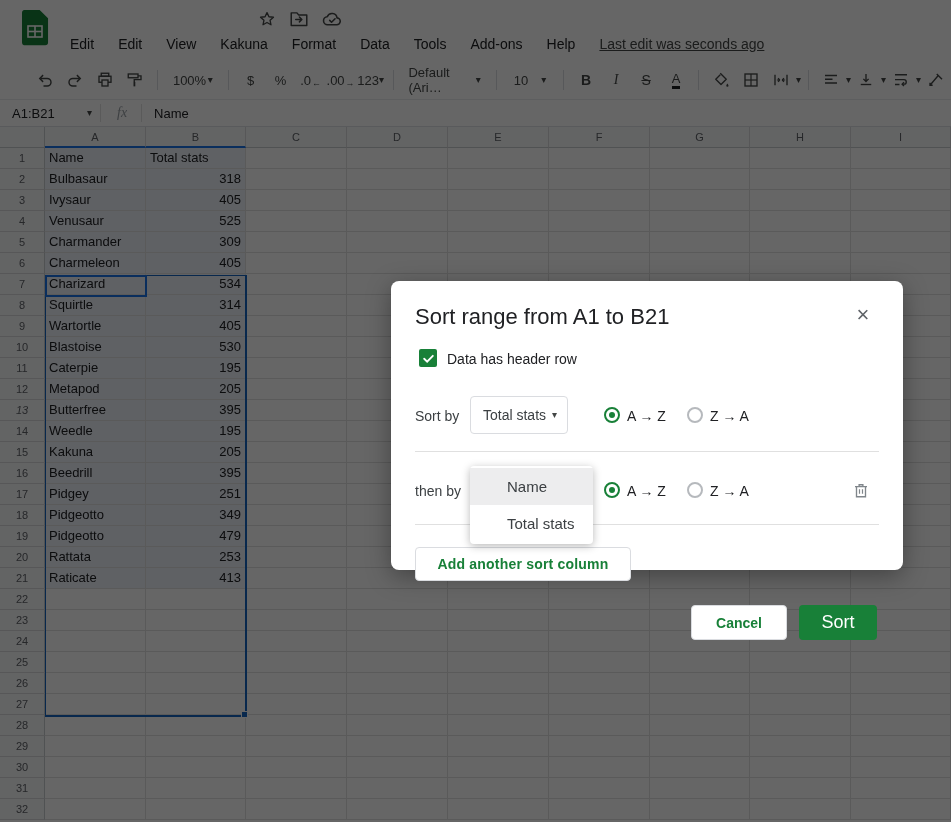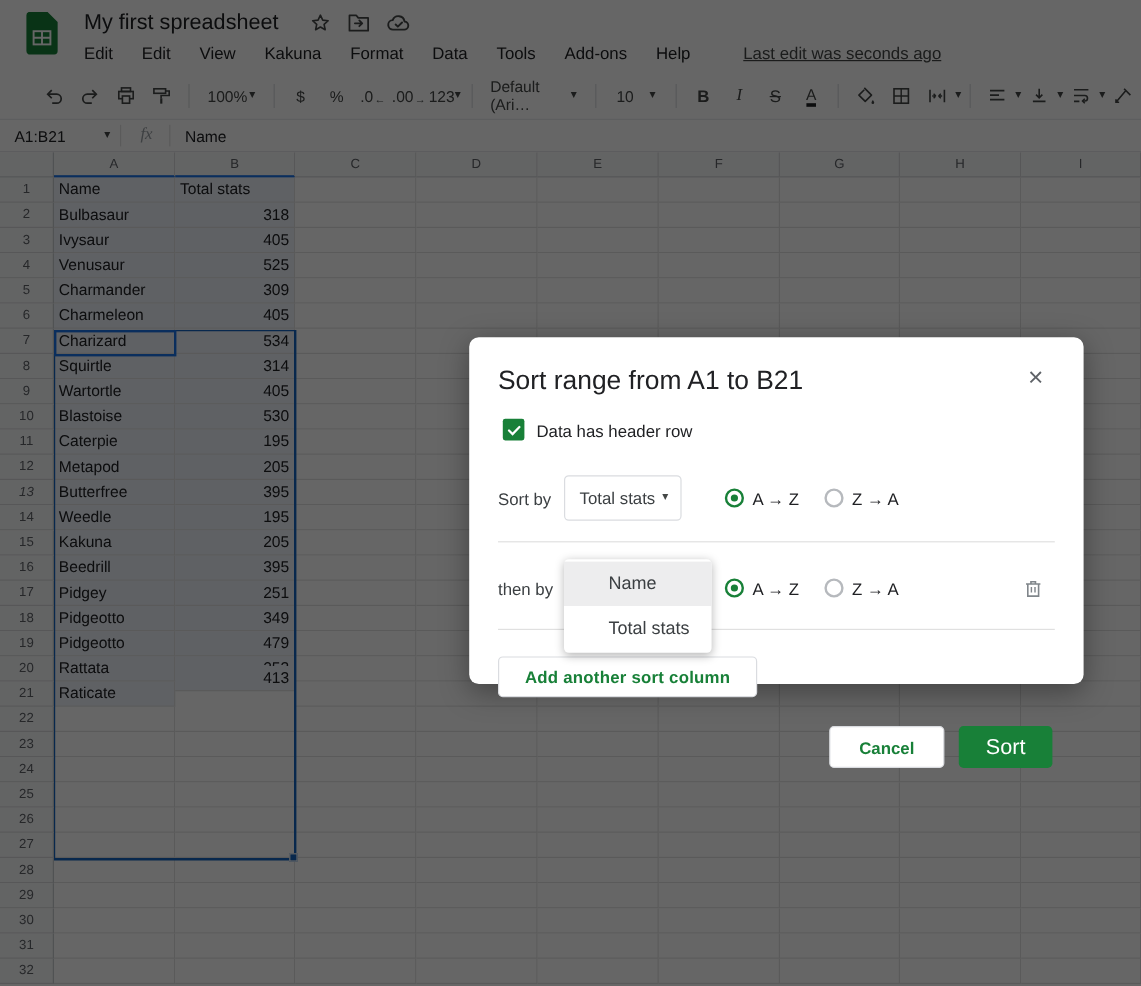--- a/index.html
+++ b/index.html
@@ -9,21 +9,21 @@
 
   
   .topbar { position:absolute; top:0; left:0; width:951px; height:61px; background:#fff; z-index:1; }
   .logo { position:absolute; left:21px; top:10px; width:28px; height:38px; }
   .doc-title { position:absolute; left:70px; top:8px; font-size:18px; color:#202124; }
   .title-icons { position:absolute; left:258px; top:10px; display:flex; gap:13px; align-items:center; }
   .title-icons svg { display:block; }
   .menubar { position:absolute; left:70px; top:36px; display:flex; gap:24px; align-items:center;
              font-size:14px; color:#202124; }
   .menu-item { cursor:default; }
-  .last-edit { margin-left:20px; color:#444746; text-decoration:underline; font-size:14px; }
+  .last-edit { color:#444746; text-decoration:underline; font-size:14px; }
 
   
   .toolbar { position:absolute; top:61px; left:0; width:951px; height:38px; background:#fff;
              display:flex; align-items:center; padding-left:30px; z-index:1; }
   .tb { display:flex; align-items:center; justify-content:center; height:26px; min-width:26px;
         border-radius:3px; color:#444746; font-size:14px; margin:0 2px; }
   .tb svg { display:block; }
   .tb-sep { width:1px; height:20px; background:#dadce0; margin:0 7px; }
   .tb-text { font-size:13px; color:#444746; }
   .tb-zoom { width:56px; justify-content:space-between; padding:0 6px; }
@@ -112,21 +112,20 @@
 
 <div class="app">
 
   <div class="topbar">
     <svg class="logo" viewBox="0 0 28 38">
       <path d="M2 0h17l9 9v26a3 3 0 0 1-3 3H2a3 3 0 0 1-2-3V3a3 3 0 0 1 2-3z" fill="#188038" transform="translate(1,0) scale(0.93)"></path>
       <rect x="7" y="16" width="14" height="11" fill="none" stroke="#fff" stroke-width="1.6"></rect>
       <line x1="7" y1="21.5" x2="21" y2="21.5" stroke="#fff" stroke-width="1.6"></line>
       <line x1="14" y1="16" x2="14" y2="27" stroke="#fff" stroke-width="1.6"></line>
     </svg>
-    <div class="doc-title">My first spreadsheet</div>
     <div class="title-icons">
       <svg width="18" height="18" viewBox="0 0 24 24">
         <path d="M12 3.5l2.6 5.5 6 .7-4.5 4.1 1.2 5.9-5.3-3-5.3 3 1.2-5.9L3.4 9.7l6-.7z" fill="none" stroke="#444746" stroke-width="1.8" stroke-linejoin="round"></path>
       </svg>
       <svg width="20" height="18" viewBox="0 0 24 22">
         <path d="M2.5 3.5h7l2 2.5h10v13h-19z" fill="none" stroke="#444746" stroke-width="1.8" stroke-linejoin="round"></path>
         <path d="M8 11.5h7M12.5 8.5l3 3-3 3" fill="none" stroke="#444746" stroke-width="1.8" stroke-linecap="round" stroke-linejoin="round"></path>
       </svg>
       <svg width="21" height="18" viewBox="0 0 24 20">
         <path d="M6.5 16.5a4.5 4.5 0 0 1-.5-9 5.8 5.8 0 0 1 11.2 1.2 3.7 3.7 0 0 1-.5 7.8z" fill="none" stroke="#444746" stroke-width="1.8" stroke-linejoin="round"></path>
@@ -487,21 +486,21 @@
         <div class="cell sel num" style="left: 146px; top: 420px; width: 100px;">253</div>
         <div class="cell" style="left: 246px; top: 420px; width: 101px;"></div>
         <div class="cell" style="left: 347px; top: 420px; width: 101px;"></div>
         <div class="cell" style="left: 448px; top: 420px; width: 101px;"></div>
         <div class="cell" style="left: 549px; top: 420px; width: 101px;"></div>
         <div class="cell" style="left: 650px; top: 420px; width: 100px;"></div>
         <div class="cell" style="left: 750px; top: 420px; width: 101px;"></div>
         <div class="cell" style="left: 851px; top: 420px; width: 100px;"></div>
         <div class="row-h" style="top: 441px;">21</div>
         <div class="cell sel" style="left: 45px; top: 441px; width: 101px;">Raticate</div>
-        <div class="cell sel num" style="left: 146px; top: 428px; width: 100px;">413</div>
+        <div class="cell sel num" style="left: 146px; top: 441px; width: 100px;">413</div>
         <div class="cell" style="left: 246px; top: 441px; width: 101px;"></div>
         <div class="cell" style="left: 347px; top: 441px; width: 101px;"></div>
         <div class="cell" style="left: 448px; top: 441px; width: 101px;"></div>
         <div class="cell" style="left: 549px; top: 441px; width: 101px;"></div>
         <div class="cell" style="left: 650px; top: 441px; width: 100px;"></div>
         <div class="cell" style="left: 750px; top: 441px; width: 101px;"></div>
         <div class="cell" style="left: 851px; top: 441px; width: 100px;"></div>
         <div class="row-h" style="top: 462px;">22</div>
         <div class="cell" style="left: 45px; top: 462px; width: 101px;"></div>
         <div class="cell num" style="left: 146px; top: 462px; width: 100px;"></div>

